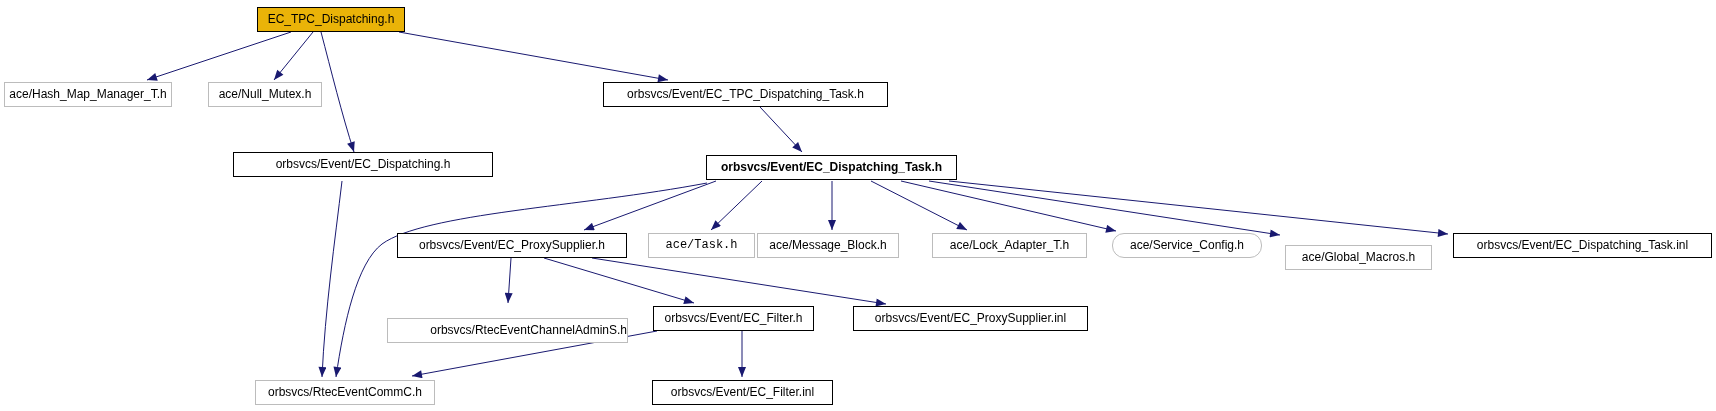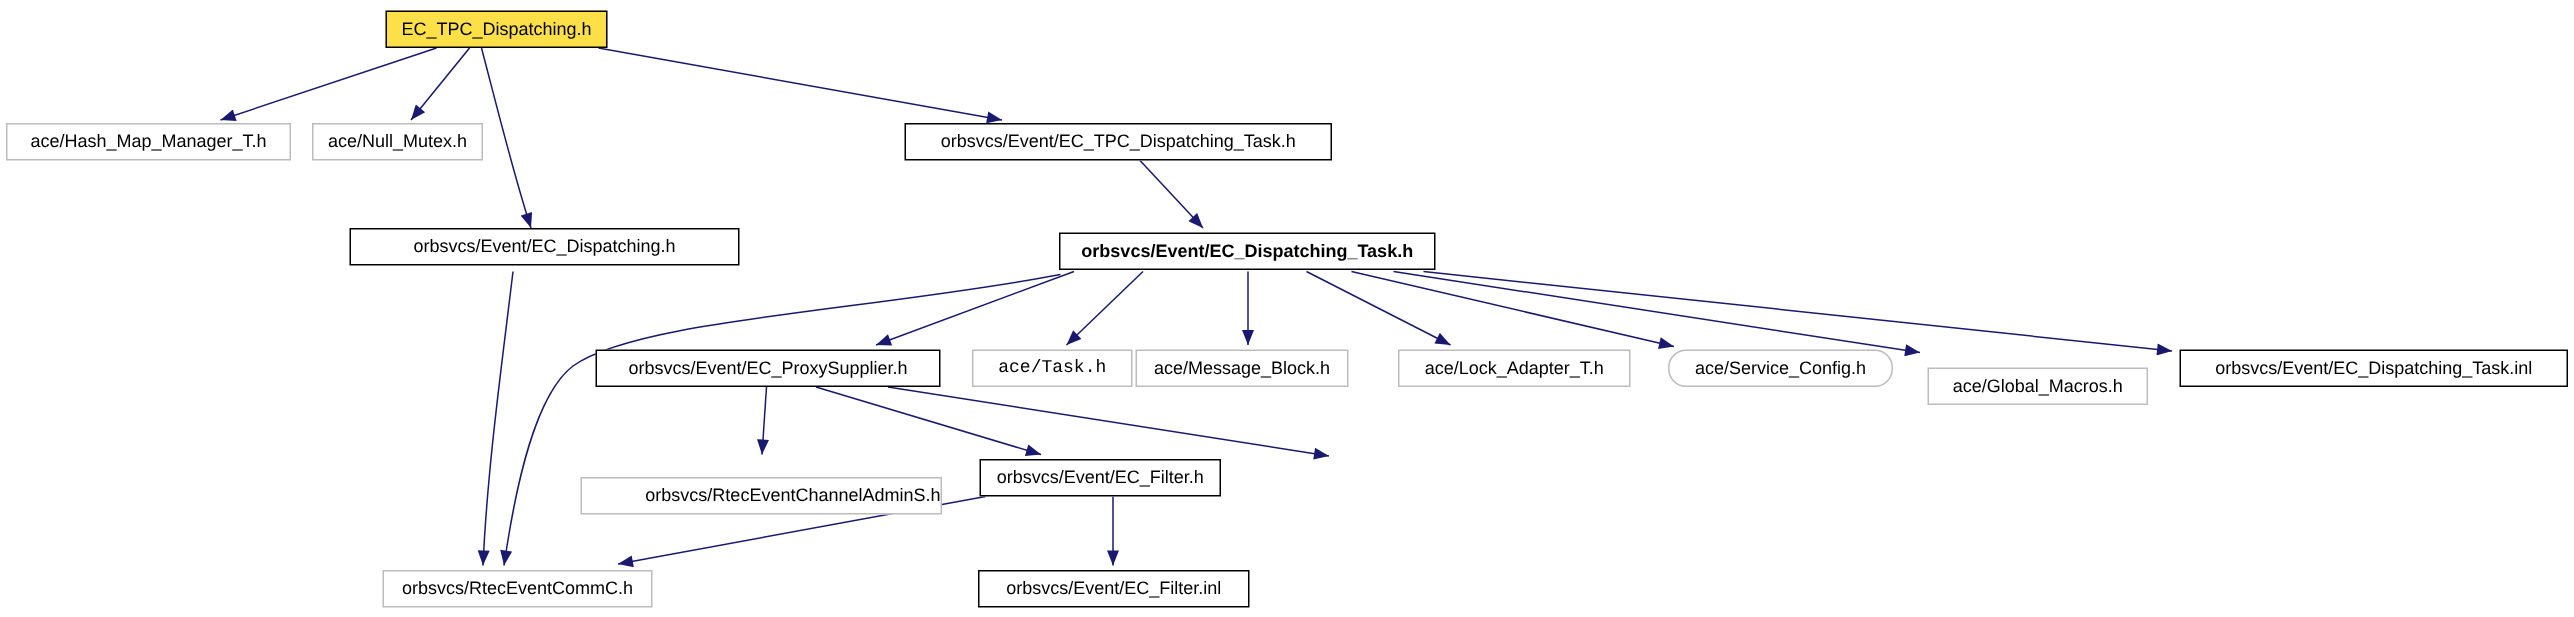--- a/index.html
+++ b/index.html
@@ -18,21 +18,21 @@
     line-height:23px;
     background:#ffffff;
     border:1px solid #000000;
     color:#000000;
     font-size:12px;
     text-align:center;
     white-space:nowrap;
     overflow:hidden;
   }
   .node.plain{border-color:#bcbcbc;}
-  .node.root{background:#fde047;border-color:#000000;}
+  .node.root{background:#eab308;border-color:#000000;}
 </style>
 </head>
 <body>
 
 <div id="canvas">
 
   <svg id="edges" width="1716" height="411" viewBox="0 0 1716 411" fill="none" stroke="#191970" stroke-width="1">
     <defs>
       <marker id="arrow" viewBox="0 0 10 8" refX="10" refY="4" markerWidth="11" markerHeight="8" markerUnits="userSpaceOnUse" orient="auto">
         <path d="M0,0 L10,4 L0,8 z" fill="#191970" stroke="none"></path>
@@ -53,30 +53,31 @@
     <path d="M949,181 L1448,234" marker-end="url(#arrow)"></path>
     <path d="M707,183 C580,207 425,213 382,244 C357,263 344,322 336,377" marker-end="url(#arrow)"></path>
     <path d="M511,258 L508,303" marker-end="url(#arrow)"></path>
     <path d="M544,258 L694,303" marker-end="url(#arrow)"></path>
     <path d="M592,258 L886,304" marker-end="url(#arrow)"></path>
     <path d="M657,331 L412,376" marker-end="url(#arrow)"></path>
     <path d="M742,331 L742,377" marker-end="url(#arrow)"></path>
   </svg>
 
   <div class="node root" style="left:257px;top:7px;width:148px;">EC_TPC_Dispatching.h</div>
-  <div class="node plain" style="left:4px;top:82px;width:190px;">ace/Hash_Map_Manager_T.h</div>
+  <div class="node plain" style="left:4px;top:82px;width:168px;">ace/Hash_Map_Manager_T.h</div>
   <div class="node plain" style="left:208px;top:82px;width:114px;">ace/Null_Mutex.h</div>
   <div class="node" style="left:603px;top:82px;width:285px;">orbsvcs/Event/EC_TPC_Dispatching_Task.h</div>
   <div class="node" style="left:233px;top:152px;width:260px;">orbsvcs/Event/EC_Dispatching.h</div>
   <div class="node" style="left:706px;top:155px;width:251px;font-weight:bold;">orbsvcs/Event/EC_Dispatching_Task.h</div>
   <div class="node" style="left:397px;top:233px;width:230px;">orbsvcs/Event/EC_ProxySupplier.h</div>
   <div class="node plain" style="left:648px;top:233px;width:107px;font-family:Liberation Mono, monospace;">ace/Task.h</div>
   <div class="node plain" style="left:757px;top:233px;width:142px;">ace/Message_Block.h</div>
   <div class="node plain" style="left:932px;top:233px;width:155px;">ace/Lock_Adapter_T.h</div>
   <div class="node plain" style="left:1112px;top:233px;width:150px;border-radius:12px;">ace/Service_Config.h</div>
   <div class="node plain" style="left:1285px;top:233px;width:147px;margin-top:12px;">ace/Global_Macros.h</div>
   <div class="node" style="left:1453px;top:233px;width:259px;">orbsvcs/Event/EC_Dispatching_Task.inl</div>
   <div class="node plain" style="left:387px;top:318px;width:241px;text-align:right;">orbsvcs/RtecEventChannelAdminS.h</div>
   <div class="node" style="left:653px;top:306px;width:161px;">orbsvcs/Event/EC_Filter.h</div>
+  <div class="node" style="left:853px;top:306px;width:235px;">orbsvcs/Event/EC_ProxySupplier.inl</div>
   <div class="node plain" style="left:255px;top:380px;width:180px;">orbsvcs/RtecEventCommC.h</div>
   <div class="node" style="left:652px;top:380px;width:181px;">orbsvcs/Event/EC_Filter.inl</div>
 
 </div>
 
 </body></html>

